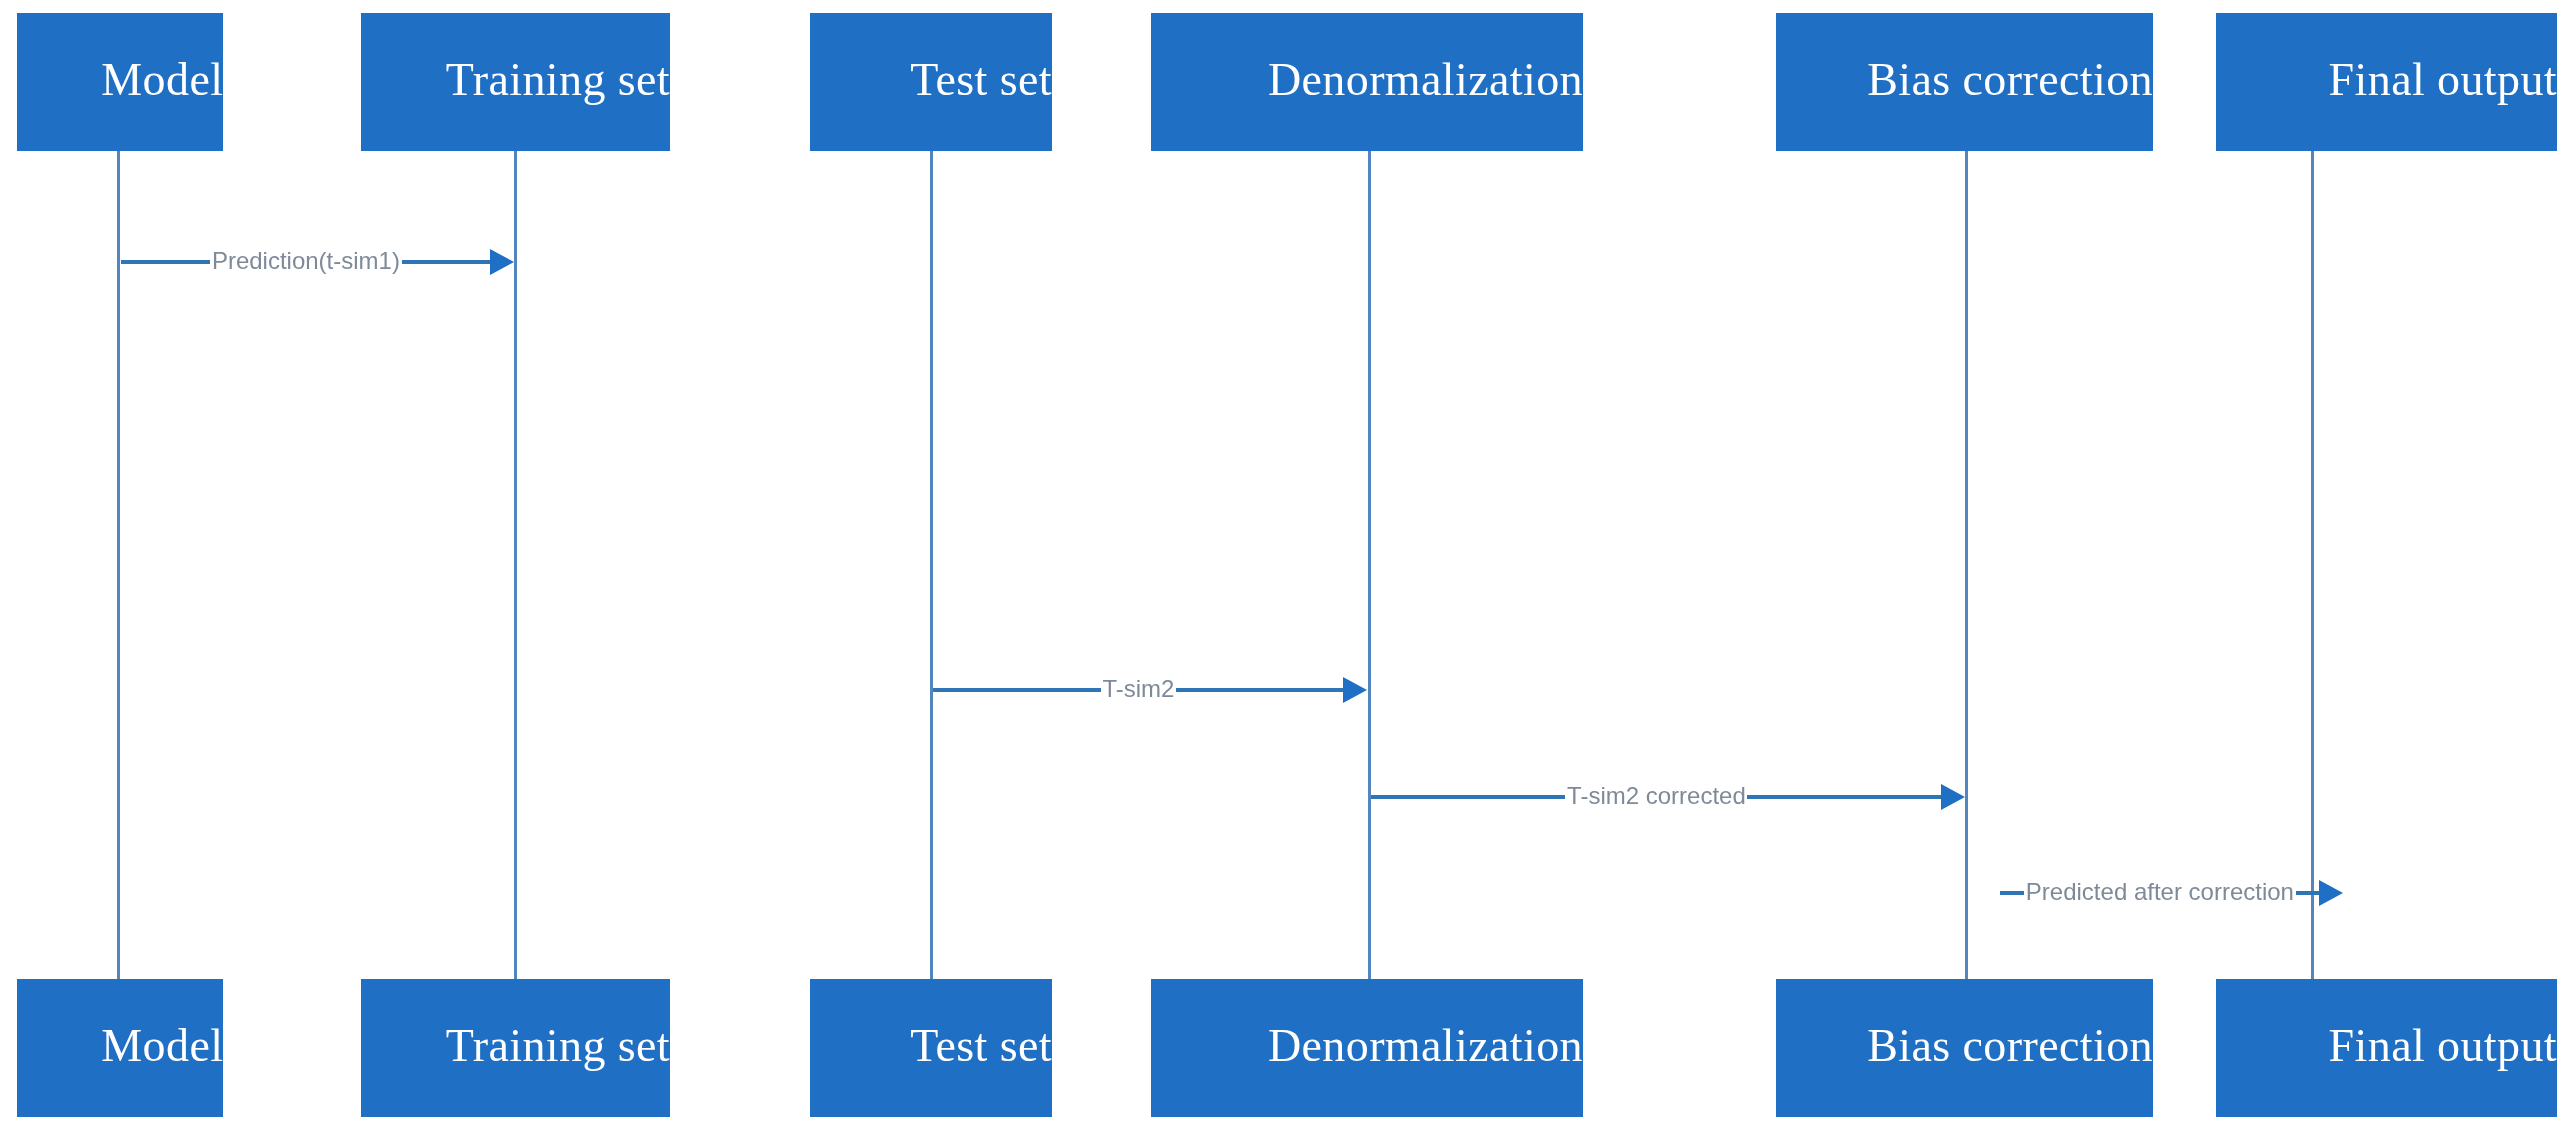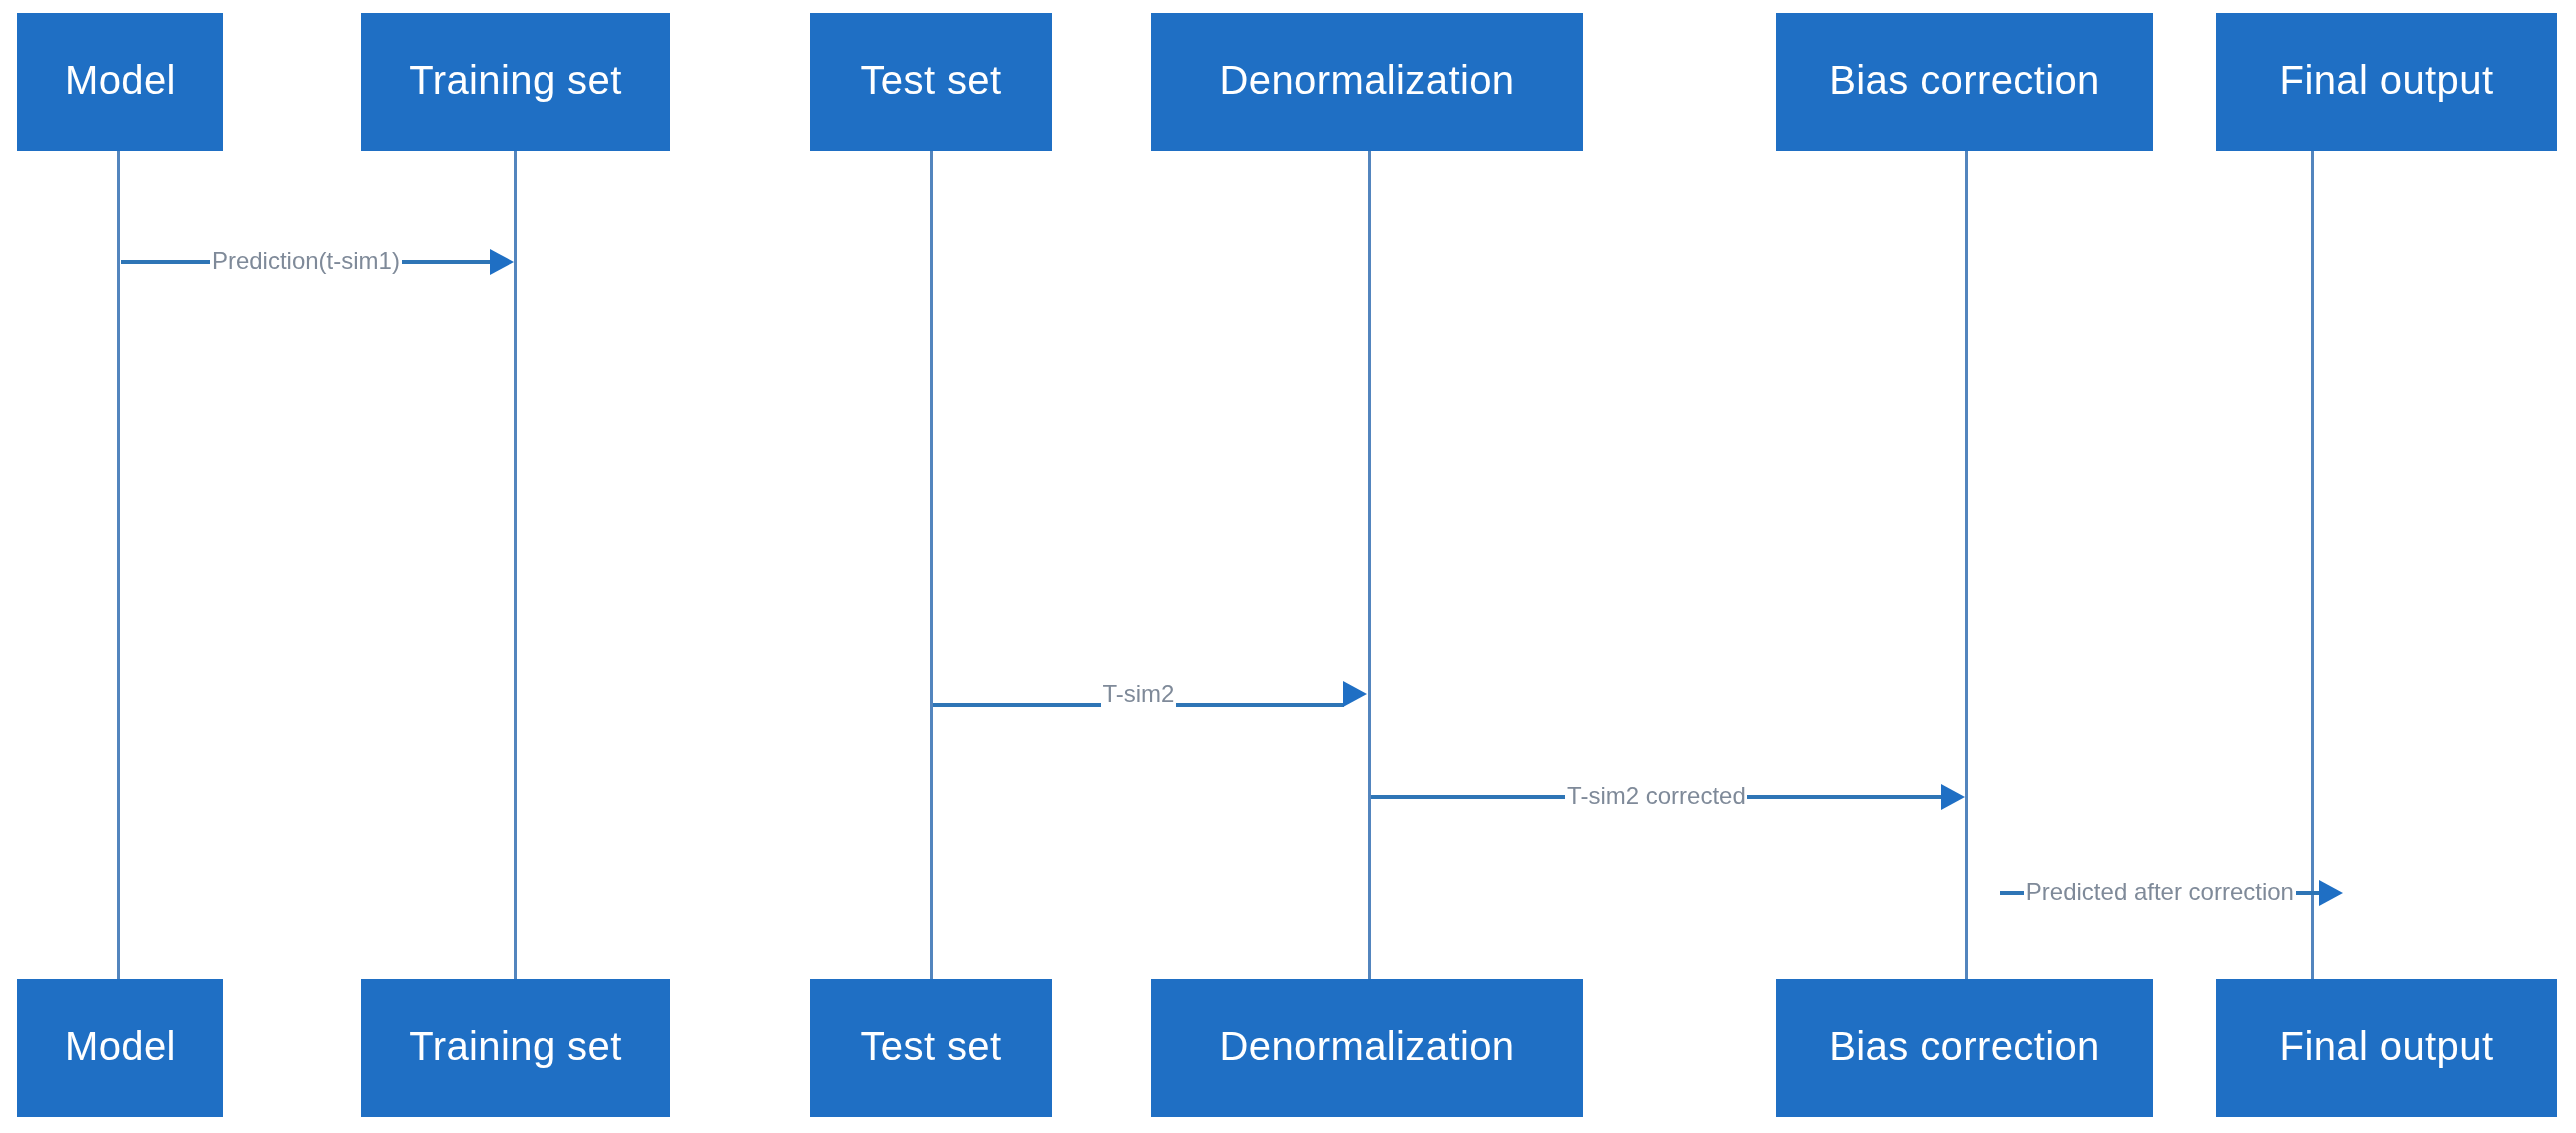--- a/index.html
+++ b/index.html
@@ -14,26 +14,26 @@
     background: #ffffff;
     overflow: hidden;
     font-family: "Liberation Sans", sans-serif;
   }
 
   
   .pbox {
     position: absolute;
     background: #1f6fc4;
     color: #ffffff;
-    font-family: Liberation Sans, sans-serif;
+    font-family: Liberation Serif, serif;
     display: flex;
     align-items: center;
-    justify-content: center;
+    justify-content: flex-end;
     box-sizing: border-box;
-    font-size: 40px;
+    font-size: 46px;
     line-height: 1;
     letter-spacing: 0.4px;
     white-space: nowrap;
     overflow: hidden;
   }
   .pbox-label {
     display: block;
     transform: translateY(-1.6px);
   }
 
@@ -125,21 +125,21 @@
     </div>
     <div class="pbox" style="left: 2216px; top: 979px; width: 341px; height: 138px; background: rgb(31, 111, 196); color: rgb(255, 255, 255);">
       <span class="pbox-label">Final output</span>
     </div>
     <div class="msg" style="left: 121px; width: 393px; top: 244px;">
       <div class="msg-line-left" style="background: rgb(46, 117, 182);"></div>
       <div class="msg-label" style="color: rgb(127, 138, 153);">Prediction(t-sim1)</div>
       <div class="msg-line-right" style="background: rgb(46, 117, 182);"></div>
       <div class="msg-head" style="border-left-color: rgb(31, 111, 196);"></div>
     </div>
-    <div class="msg" style="left: 933px; width: 434px; top: 672px; align-items: flex-end;">
+    <div class="msg" style="left: 933px; width: 434px; top: 672px;">
       <div class="msg-line-left" style="background: rgb(46, 117, 182);"></div>
       <div class="msg-label" style="color: rgb(127, 138, 153);">T-sim2</div>
       <div class="msg-line-right" style="background: rgb(46, 117, 182);"></div>
       <div class="msg-head" style="border-left-color: rgb(31, 111, 196);"></div>
     </div>
     <div class="msg" style="left: 1371px; width: 594px; top: 779px;">
       <div class="msg-line-left" style="background: rgb(46, 117, 182);"></div>
       <div class="msg-label" style="color: rgb(127, 138, 153);">T-sim2 corrected</div>
       <div class="msg-line-right" style="background: rgb(46, 117, 182);"></div>
       <div class="msg-head" style="border-left-color: rgb(31, 111, 196);"></div>

